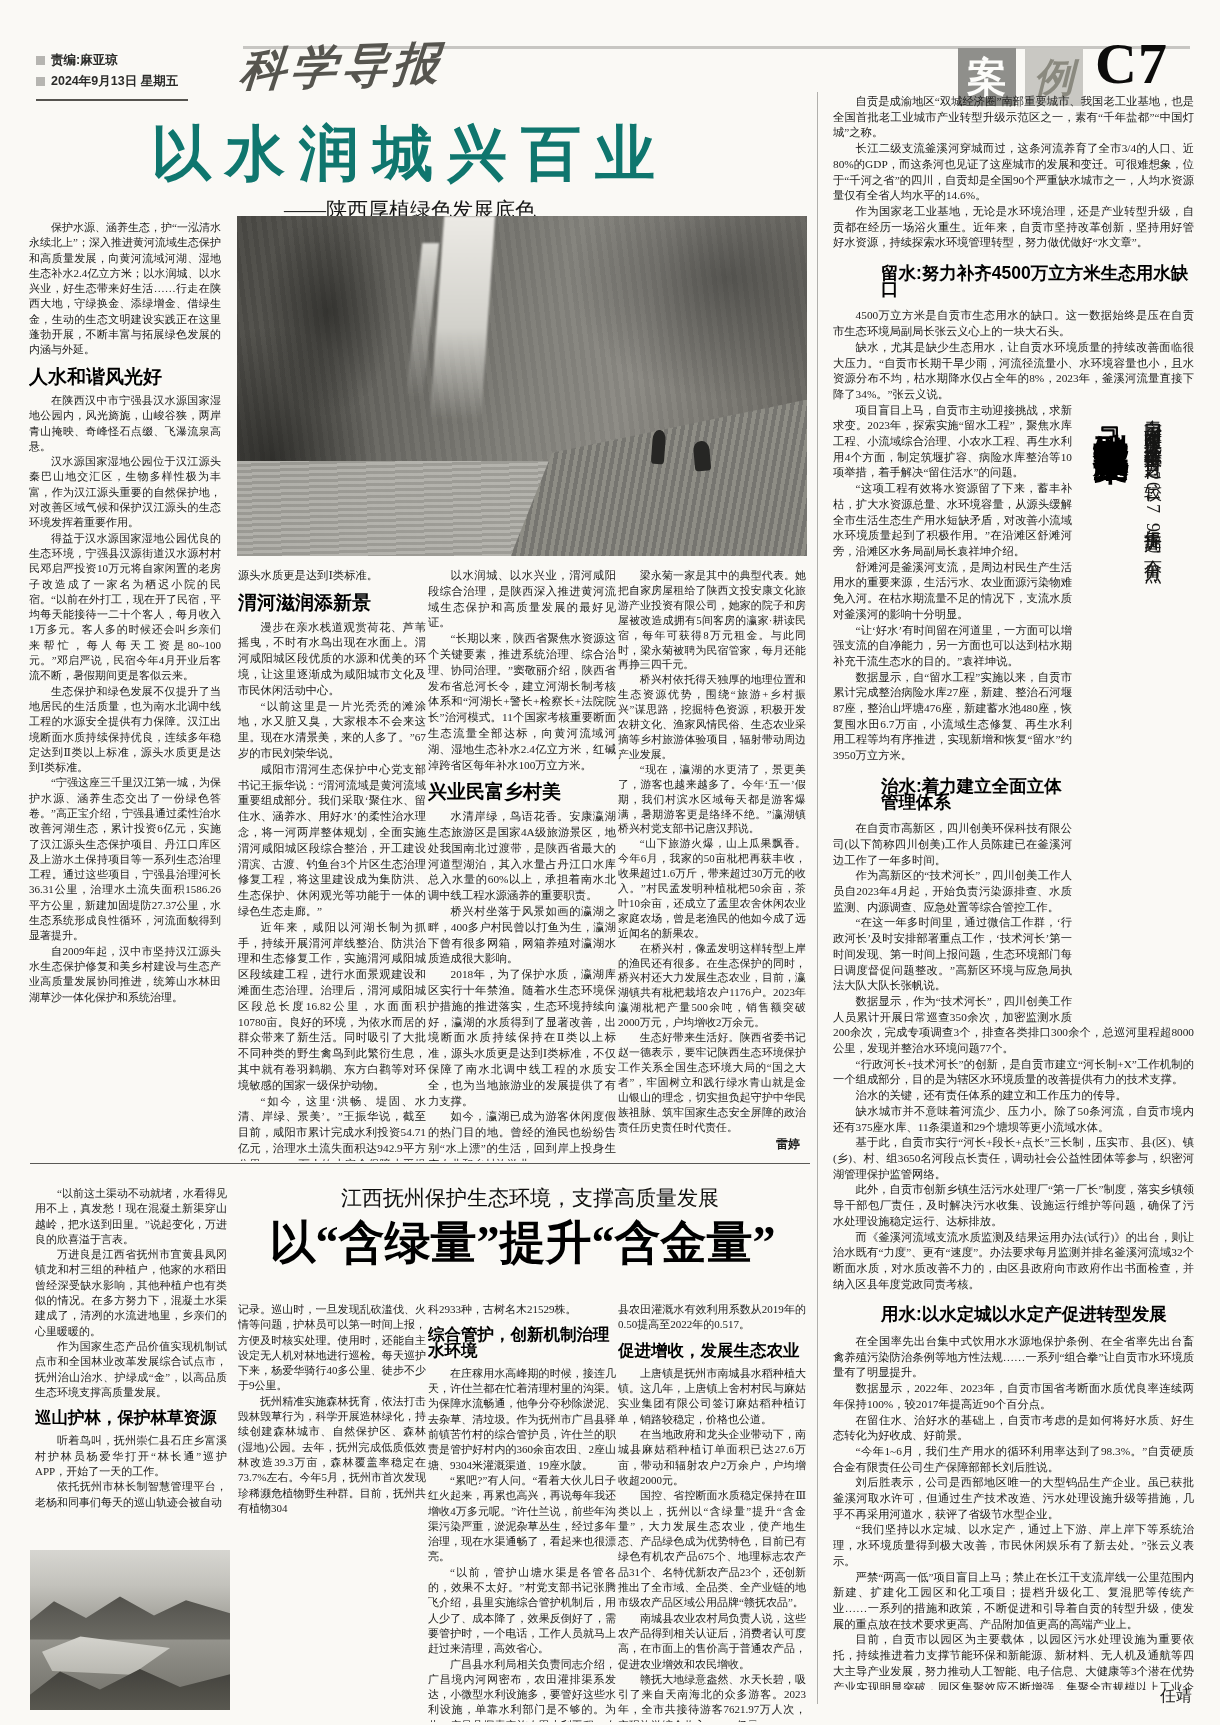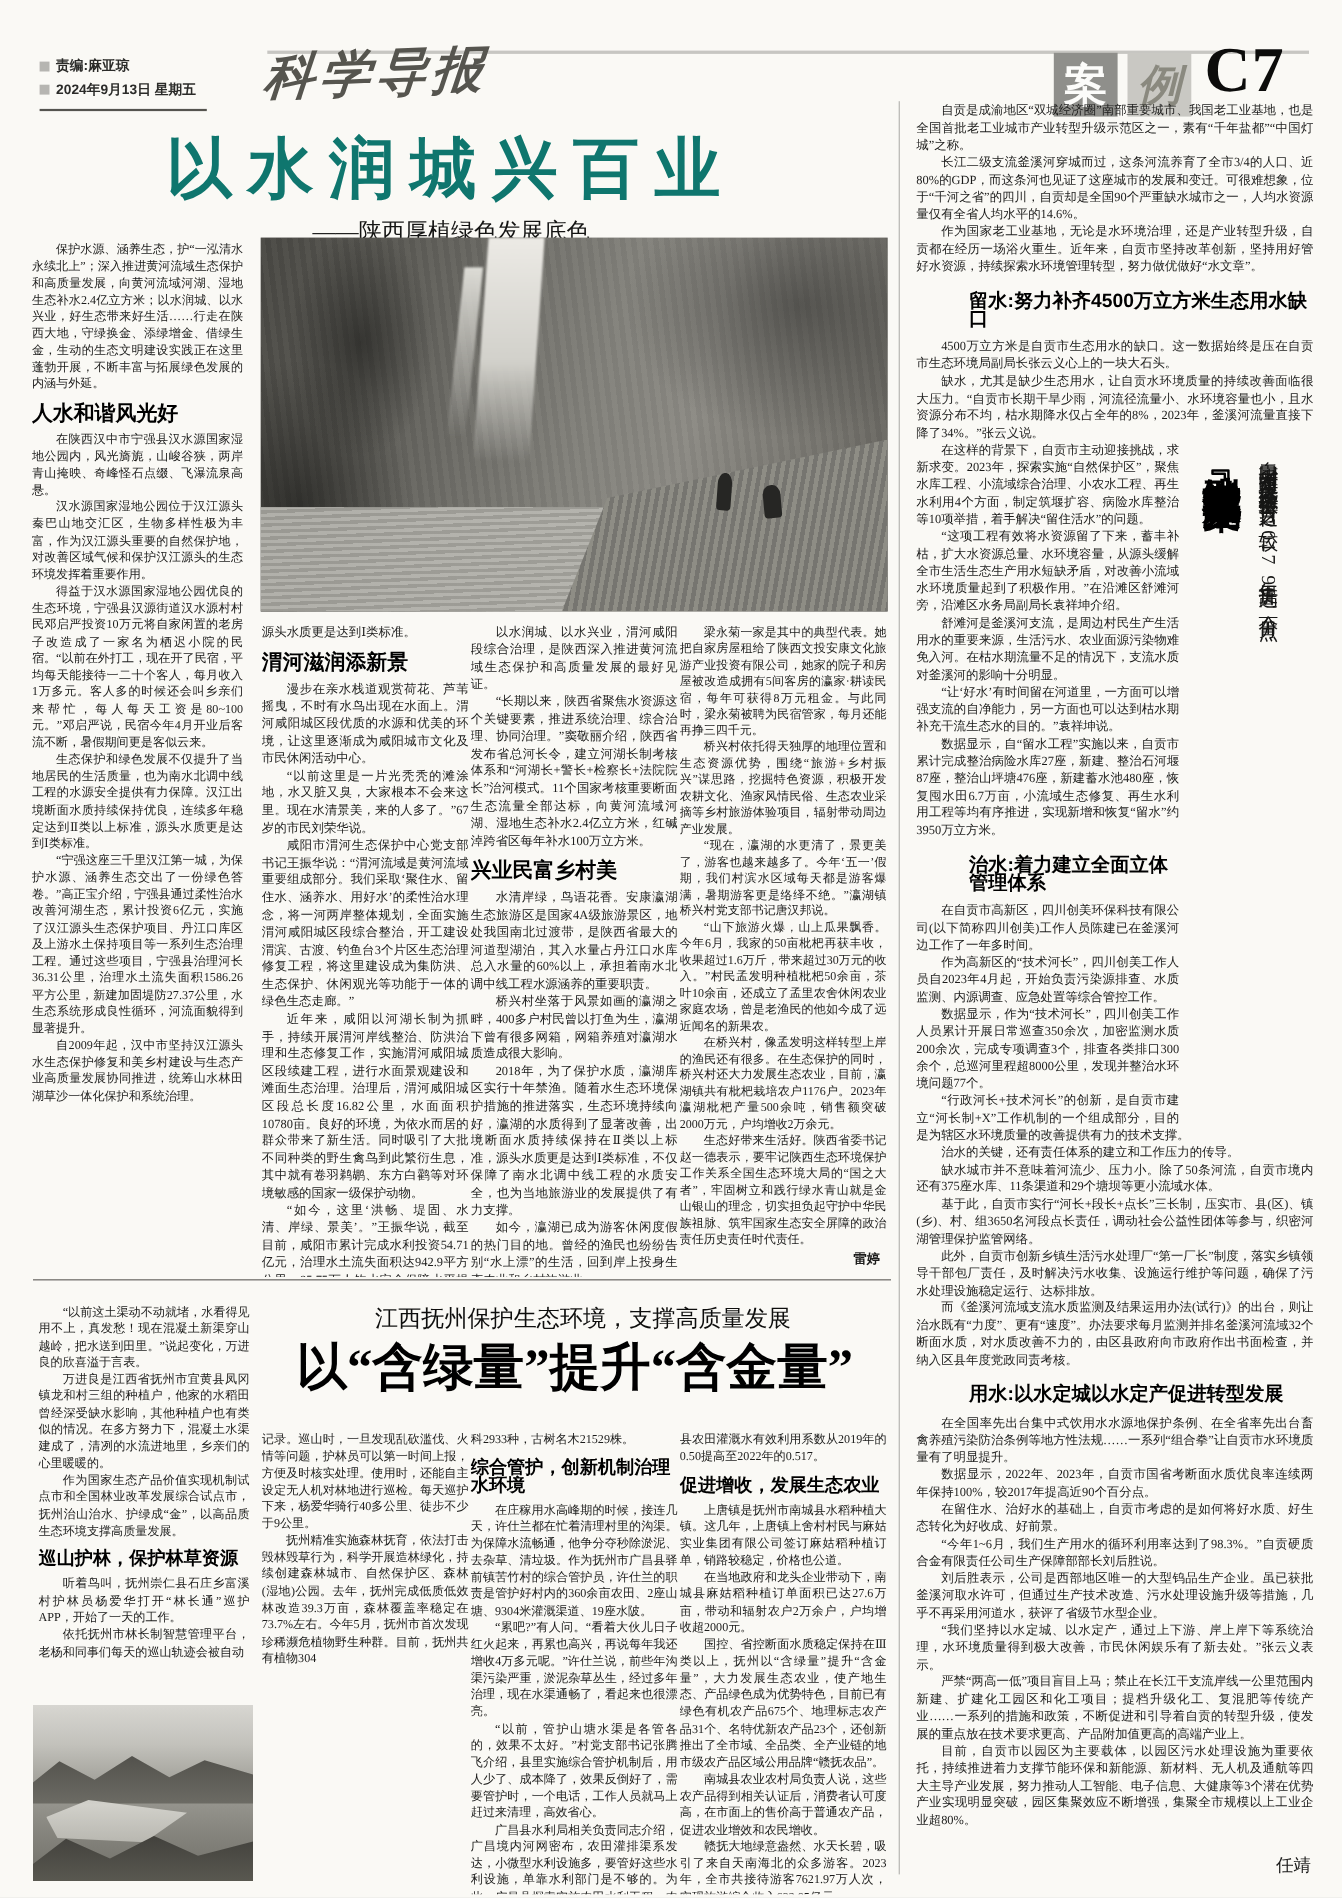--- a/index.html
+++ b/index.html
@@ -181,28 +181,29 @@
     <p>自贡是成渝地区“双城经济圈”南部重要城市、我国老工业基地，也是全国首批老工业城市产业转型升级示范区之一，素有“千年盐都”“中国灯城”之称。</p>
     <p>长江二级支流釜溪河穿城而过，这条河流养育了全市3/4的人口、近80%的GDP，而这条河也见证了这座城市的发展和变迁。可很难想象，位于“千河之省”的四川，自贡却是全国90个严重缺水城市之一，人均水资源量仅有全省人均水平的14.6%。</p>
     <p>作为国家老工业基地，无论是水环境治理，还是产业转型升级，自贡都在经历一场浴火重生。近年来，自贡市坚持改革创新，坚持用好管好水资源，持续探索水环境管理转型，努力做优做好“水文章”。</p>
     <h3 class="zg-head">留水:努力补齐4500万立方米生态用水缺口</h3>
     <p>4500万立方米是自贡市生态用水的缺口。这一数据始终是压在自贡市生态环境局副局长张云义心上的一块大石头。</p>
     <p>缺水，尤其是缺少生态用水，让自贡水环境质量的持续改善面临很大压力。“自贡市长期干旱少雨，河流径流量小、水环境容量也小，且水资源分布不均，枯水期降水仅占全年的8%，2023年，釜溪河流量直接下降了34%。”张云义说。</p>
     <div class="vblock">
       <div class="vh-big">缺水型城市也能做出漂亮『水文章』</div>
       <div class="vh-kick">自贡国省考断面水质优良率连续两年保持百分之百，较2017年提高近90个百分点</div>
     </div>
-    <p>在这样的背景下，自贡市主动迎接挑战，求新求变。2023年，探索实施“自然保护区”，聚焦水库工程、小流域综合治理、小农水工程、再生水利用4个方面，制定筑堰扩容、病险水库整治等10项举措，着手解决“留住活水”的问题。</p>
+    <p>项目盲目上马，自贡市主动迎接挑战，求新求变。2023年，探索实施“留水工程”，聚焦水库工程、小流域综合治理、小农水工程、再生水利用4个方面，制定筑堰扩容、病险水库整治等10项举措，着手解决“留住活水”的问题。</p>
     <p>“这项工程有效将水资源留了下来，蓄丰补枯，扩大水资源总量、水环境容量，从源头缓解全市生活生态生产用水短缺矛盾，对改善小流域水环境质量起到了积极作用。”在沿滩区舒滩河旁，沿滩区水务局副局长袁祥坤介绍。</p>
     <p>舒滩河是釜溪河支流，是周边村民生产生活用水的重要来源，生活污水、农业面源污染物难免入河。在枯水期流量不足的情况下，支流水质对釜溪河的影响十分明显。</p>
     <p>“让‘好水’有时间留在河道里，一方面可以增强支流的自净能力，另一方面也可以达到枯水期补充干流生态水的目的。”袁祥坤说。</p>
     <p>数据显示，自“留水工程”实施以来，自贡市累计完成整治病险水库27座，新建、整治石河堰87座，整治山坪塘476座，新建蓄水池480座，恢复囤水田6.7万亩，小流域生态修复、再生水利用工程等均有序推进，实现新增和恢复“留水”约3950万立方米。</p>
     <h3 class="zg-head">治水:着力建立全面立体管理体系</h3>
     <p>在自贡市高新区，四川创美环保科技有限公司(以下简称四川创美)工作人员陈建已在釜溪河边工作了一年多时间。</p>
     <p>作为高新区的“技术河长”，四川创美工作人员自2023年4月起，开始负责污染源排查、水质监测、内源调查、应急处置等综合管控工作。</p>
+    <p>“在这一年多时间里，通过微信工作群，‘行政河长’及时安排部署重点工作，‘技术河长’第一时间发现、第一时间上报问题，生态环境部门每日调度督促问题整改。”高新区环境与应急局执法大队大队长张帆说。</p>
     <p>数据显示，作为“技术河长”，四川创美工作人员累计开展日常巡查350余次，加密监测水质200余次，完成专项调查3个，排查各类排口300余个，总巡河里程超8000公里，发现并整治水环境问题77个。</p>
     <p>“行政河长+技术河长”的创新，是自贡市建立“河长制+X”工作机制的一个组成部分，目的是为辖区水环境质量的改善提供有力的技术支撑。</p>
     <p>治水的关键，还有责任体系的建立和工作压力的传导。</p>
     <p>缺水城市并不意味着河流少、压力小。除了50条河流，自贡市境内还有375座水库、11条渠道和29个塘坝等更小流域水体。</p>
     <p>基于此，自贡市实行“河长+段长+点长”三长制，压实市、县(区)、镇(乡)、村、组3650名河段点长责任，调动社会公益性团体等参与，织密河湖管理保护监管网络。</p>
     <p>此外，自贡市创新乡镇生活污水处理厂“第一厂长”制度，落实乡镇领导干部包厂责任，及时解决污水收集、设施运行维护等问题，确保了污水处理设施稳定运行、达标排放。</p>
     <p>而《釜溪河流域支流水质监测及结果运用办法(试行)》的出台，则让治水既有“力度”、更有“速度”。办法要求每月监测并排名釜溪河流域32个断面水质，对水质改善不力的，由区县政府向市政府作出书面检查，并纳入区县年度党政同责考核。</p>
     <h3 class="zg-head">用水:以水定城以水定产促进转型发展</h3>
     <p>在全国率先出台集中式饮用水水源地保护条例、在全省率先出台畜禽养殖污染防治条例等地方性法规……一系列“组合拳”让自贡市水环境质量有了明显提升。</p>
     <p>数据显示，2022年、2023年，自贡市国省考断面水质优良率连续两年保持100%，较2017年提高近90个百分点。</p>

